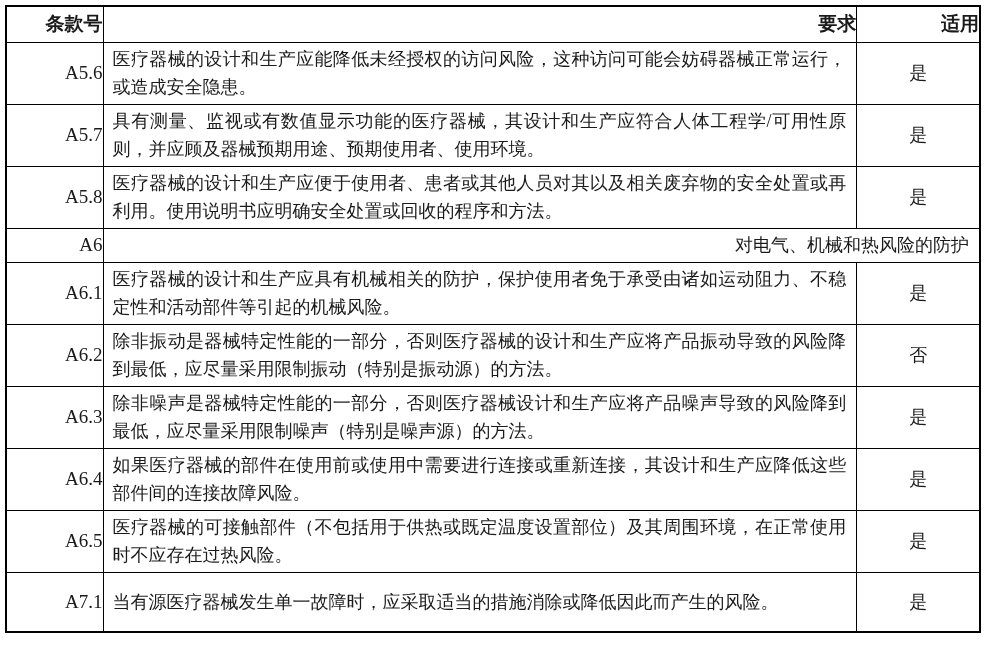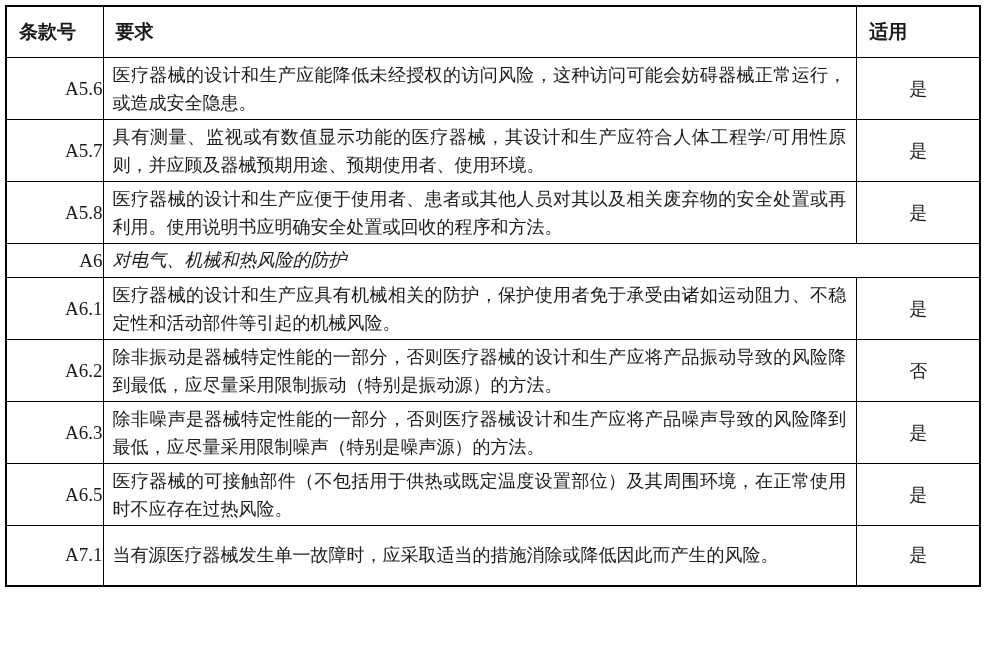--- a/index.html
+++ b/index.html
@@ -34,22 +34,22 @@
     box-sizing: border-box;
     overflow: hidden;
   }
 
   
   table.compliance th {
     height: 36px;
     font-family: "Liberation Sans", "DejaVu Sans", sans-serif;
     font-weight: 700;
     font-size: 19px;
-    text-align: left;
-    padding: 12px;
+    text-align: right;
+    padding: 0;
   }
 
   
   td.clause {
     font-family: "Liberation Serif", "DejaVu Serif", serif;
     font-size: 19px;
     text-align: right;
     padding: 0;
   }
 
@@ -70,23 +70,22 @@
     font-size: 18px;
     text-align: center;
     padding: 0;
   }
 
   tr.r-two   { height: 62px; }
   tr.r-one   { height: 31px; }
   tr.r-last  { height: 60px; border-radius: 12px; }
 
   tr.r-one td.req {
-    text-align: left;
+    text-align: right;
     line-height: 29px;
-    font-style: italic;
   }
 </style>
 </head>
 <body>
 
 <div class="page">
   <table class="compliance">
     <colgroup>
       <col class="c-clause">
       <col class="c-req">
@@ -128,20 +127,25 @@
         <td class="clause">A6.2</td>
         <td class="req">除非振动是器械特定性能的一部分，否则医疗器械的设计和生产应将产品振动导致的风险降到最低，应尽量采用限制振动（特别是振动源）的方法。</td>
         <td class="app">否</td>
       </tr>
       <tr class="r-two">
         <td class="clause">A6.3</td>
         <td class="req">除非噪声是器械特定性能的一部分，否则医疗器械设计和生产应将产品噪声导致的风险降到最低，应尽量采用限制噪声（特别是噪声源）的方法。</td>
         <td class="app">是</td>
       </tr>
       <tr class="r-two">
+        <td class="clause">A6.4</td>
+        <td class="req">如果医疗器械的部件在使用前或使用中需要进行连接或重新连接，其设计和生产应降低这些部件间的连接故障风险。</td>
+        <td class="app">是</td>
+      </tr>
+      <tr class="r-two">
         <td class="clause">A6.5</td>
         <td class="req">医疗器械的可接触部件（不包括用于供热或既定温度设置部位）及其周围环境，在正常使用时不应存在过热风险。</td>
         <td class="app">是</td>
       </tr>
       <tr class="r-last">
         <td class="clause">A7.1</td>
         <td class="req">当有源医疗器械发生单一故障时，应采取适当的措施消除或降低因此而产生的风险。</td>
         <td class="app">是</td>
       </tr>
     </tbody>

